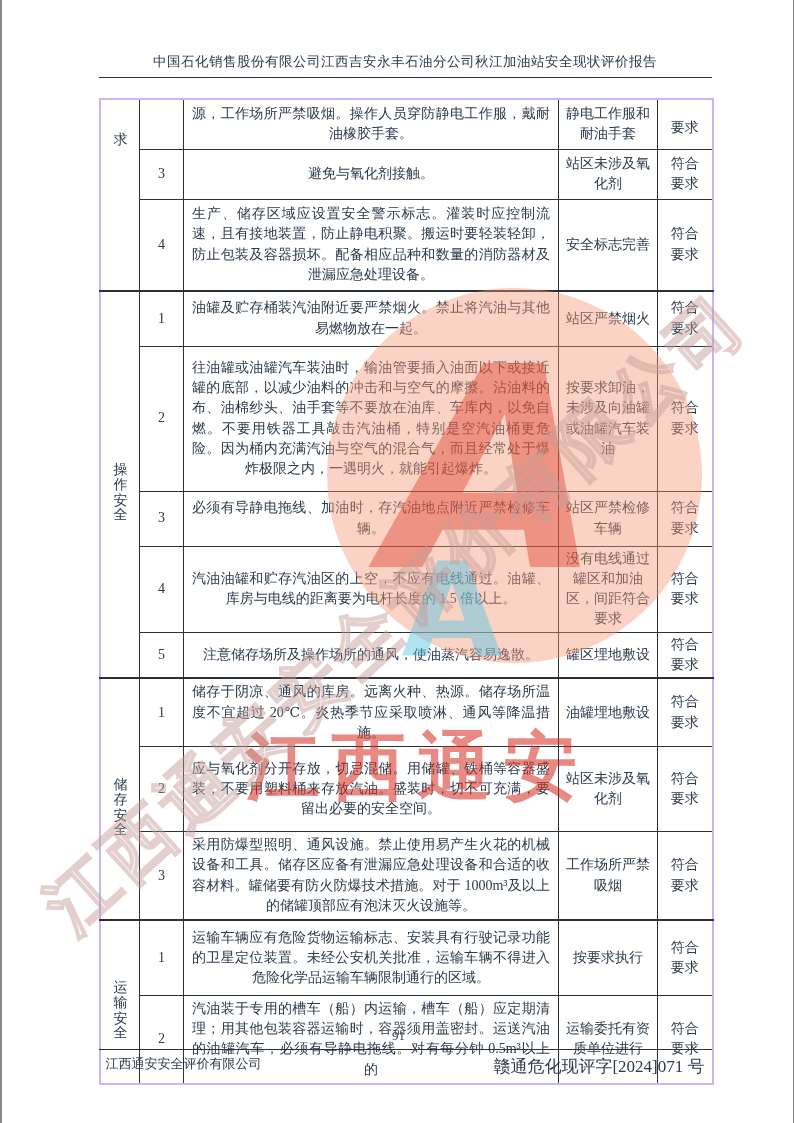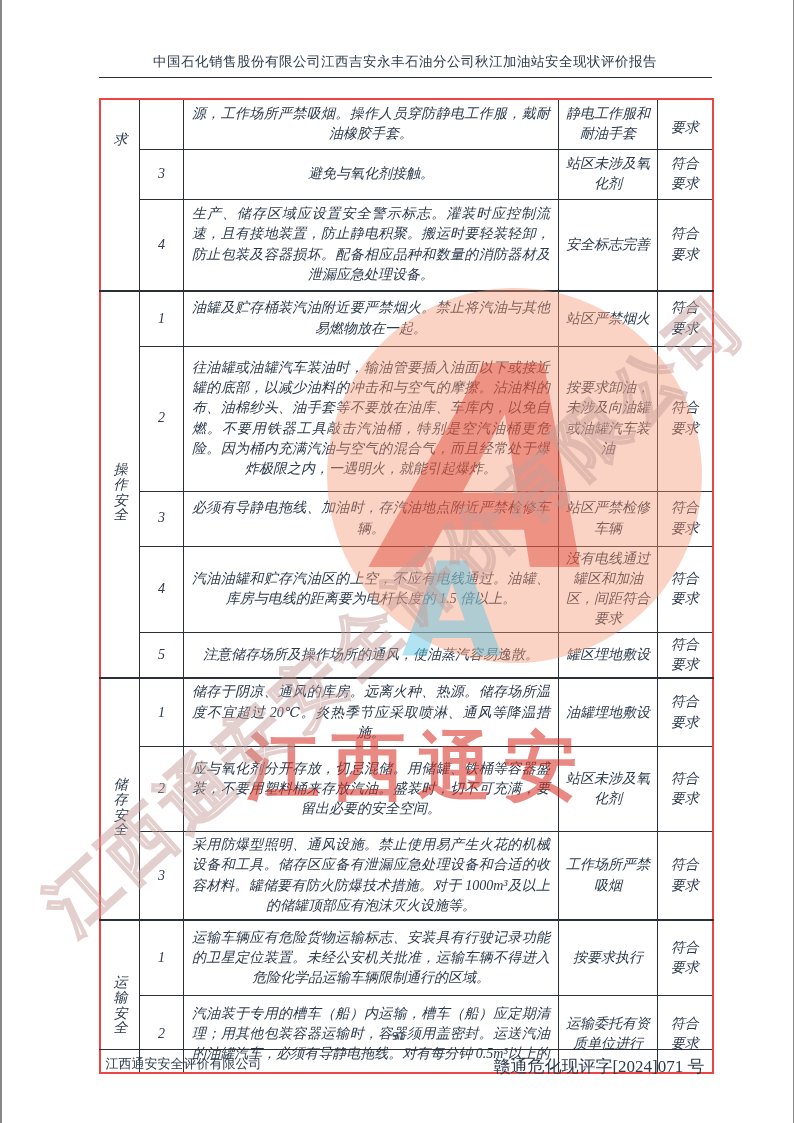--- a/index.html
+++ b/index.html
@@ -29,21 +29,21 @@
     table-layout:fixed;
     font-size:14px;
   }
   .eval-table td{
     border:1px solid #2b2f36;
     vertical-align:middle;
     padding:2px 4px;
     line-height:1.45;
   }
   .eval-table tr.sec-start td{border-top-width:2px;}
-  .eval-table{border:2px solid #ef4444;font-style:italic;}
+  .eval-table{border:2px solid #c4b5fd;}
   td.cat{
     text-align:center;padding:0;
   }
   td.cat span{
     writing-mode:vertical-rl;
     text-orientation:upright;
     letter-spacing:15px;
     display:inline-block;
   }
   td.cat.vtop{vertical-align:top;padding-top:6px;}

